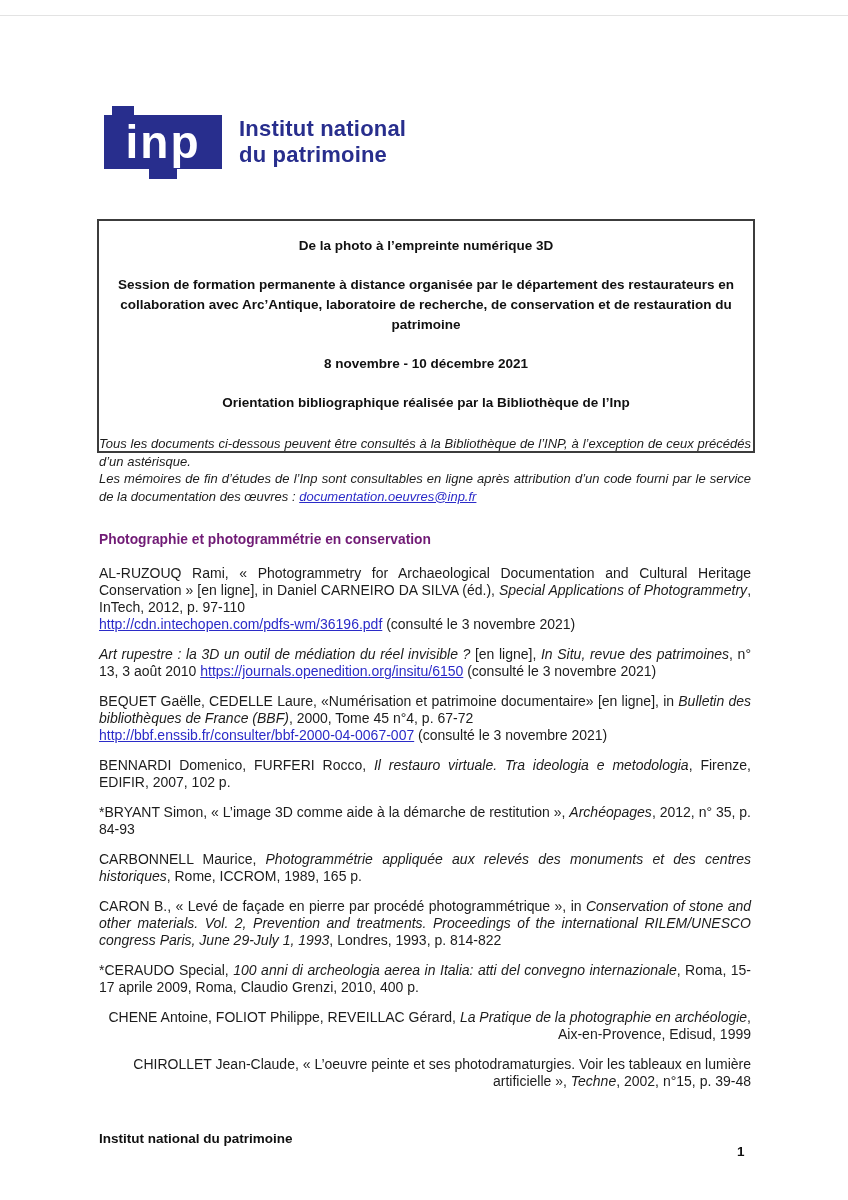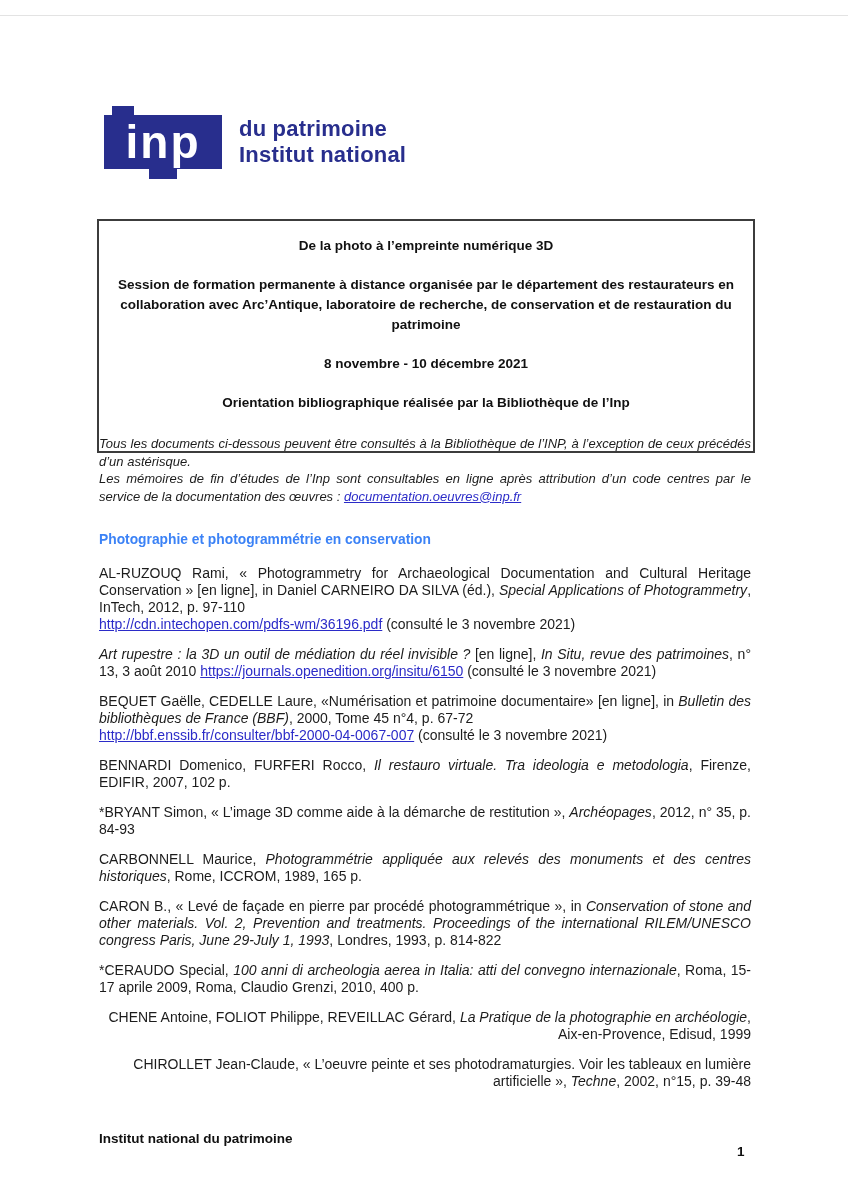--- a/index.html
+++ b/index.html
@@ -32,21 +32,21 @@
     padding:15px 18px 0 18px;
   }
   .header-box p{margin:0 0 19px 0;line-height:20px;}
   
   .intro{
     position:absolute;left:99px;top:419px;width:652px;
     font-style:italic;font-size:13px;line-height:17.5px;text-align:justify;
   }
   .intro p{margin:0;}
   
-  .section-heading{position:absolute;left:99px;top:516px;font-weight:bold;font-size:13.8px;color:#3b82f6;}
+  .section-heading{position:absolute;left:99px;top:516px;font-weight:bold;font-size:13.8px;color:#701a75;}
   
   .bibliography{position:absolute;left:99px;top:549px;width:652px;font-size:14px;line-height:17px;}
   .bibliography p.entry{margin:0 0 13px 0;text-align:justify;}
   .bibliography p.entry.left{text-align:right;}
   
   a.doc-link{color:var(--link);text-decoration:underline;cursor:pointer;}
   
   .footer-org{position:absolute;left:99px;top:1115px;font-weight:bold;font-size:13.5px;color:#111;}
   .page-number{position:absolute;left:737px;top:1128px;font-weight:bold;font-size:13.5px;color:#111;}
 </style>
@@ -55,35 +55,35 @@
 
 <div class="page">
 
   <div class="logo-row">
     <div class="logo-mark">
       <div class="tab-top"></div>
       <div class="tab-bottom"></div>
       <div class="logo-acronym">inp</div>
     </div>
     <div class="logo-text">
+      <div>Institut national</div>
       <div>du patrimoine</div>
-      <div>Institut national</div>
     </div>
   </div>
 
   <div class="header-box">
     <p>De la photo à l’empreinte numérique 3D</p>
     <p>Session de formation permanente à distance organisée par le département des restaurateurs en collaboration avec Arc’Antique, laboratoire de recherche, de conservation et de restauration du patrimoine</p>
     <p>8 novembre - 10 décembre 2021</p>
     <p>Orientation bibliographique réalisée par la Bibliothèque de l’Inp</p>
   </div>
 
   <div class="intro">
     <p>Tous les documents ci-dessous peuvent être consultés à la Bibliothèque de l’INP, à l’exception de ceux précédés d’un astérisque.</p>
-    <p><span>Les mémoires de fin d’études de l’Inp sont consultables en ligne après attribution d’un code centres par le service de la documentation des œuvres : </span><a class="doc-link">documentation.oeuvres@inp.fr</a></p>
+    <p><span>Les mémoires de fin d’études de l’Inp sont consultables en ligne après attribution d’un code fourni par le service de la documentation des œuvres : </span><a class="doc-link">documentation.oeuvres@inp.fr</a></p>
   </div>
 
   <div class="section-heading">Photographie et photogrammétrie en conservation</div>
 
   <div class="bibliography" id="bibliography">
       <p class="entry"><span>AL-RUZOUQ Rami, « Photogrammetry for Archaeological Documentation and Cultural Heritage Conservation » [en ligne], in Daniel CARNEIRO DA SILVA (éd.), </span><em>Special Applications of Photogrammetry</em><span>, InTech, 2012, p. 97-110</span><br><a class="doc-link">http://cdn.intechopen.com/pdfs-wm/36196.pdf</a><span> (consulté le 3 novembre 2021)</span></p>
       <p class="entry"><em>Art rupestre : la 3D un outil de médiation du réel invisible ? </em><span>[en ligne], </span><em>In Situ, revue des patrimoines</em><span>, n° 13, 3 août 2010 </span><a class="doc-link">https://journals.openedition.org/insitu/6150</a><span> (consulté le 3 novembre 2021)</span></p>
       <p class="entry"><span>BEQUET Gaëlle, CEDELLE Laure, «Numérisation et patrimoine documentaire» [en ligne], in </span><em>Bulletin des bibliothèques de France (BBF)</em><span>, 2000, Tome 45 n°4, p. 67-72</span><br><a class="doc-link">http://bbf.enssib.fr/consulter/bbf-2000-04-0067-007</a><span> (consulté le 3 novembre 2021)</span></p>
       <p class="entry"><span>BENNARDI Domenico, FURFERI Rocco, </span><em>Il restauro virtuale. Tra ideologia e metodologia</em><span>, Firenze, EDIFIR, 2007, 102 p.</span></p>
       <p class="entry"><span>*BRYANT Simon, « L’image 3D comme aide à la démarche de restitution », </span><em>Archéopages</em><span>, 2012, n° 35, p. 84-93</span></p>

